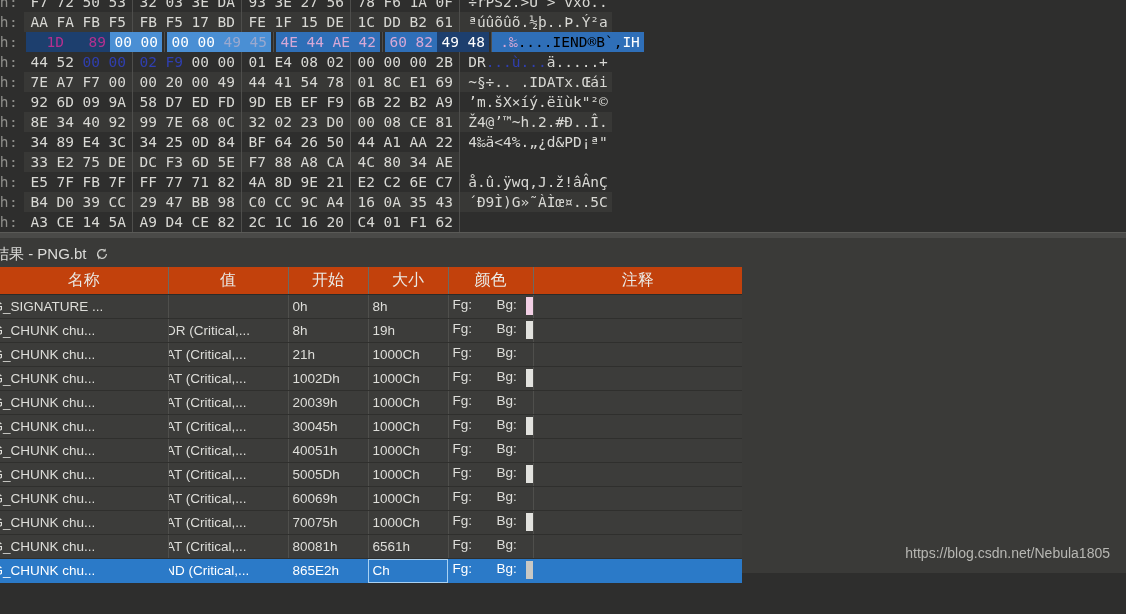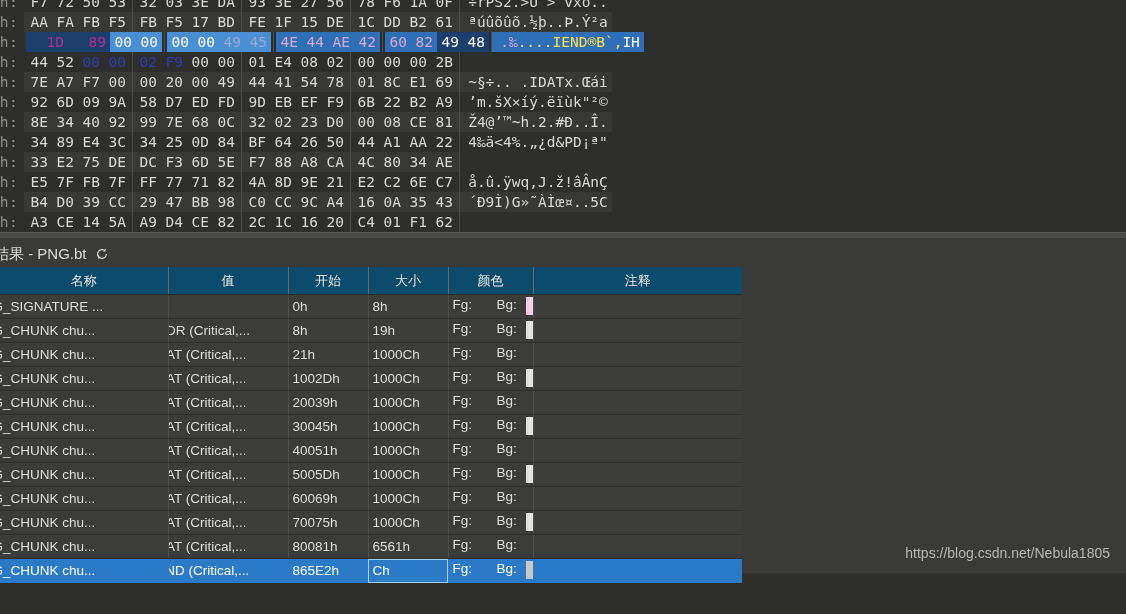--- a/index.html
+++ b/index.html
@@ -71,21 +71,21 @@
   .b.dim   { color: #9aa9cf; }
   .b.pink  { color: #d6a8d6; }
   .b.white { color: #ffffff; }
 
   .ascii {
     padding: 0 4px 0 8px;
     color: #d8d8d4;
     letter-spacing: 0px;
   }
   .ascii .a-blue { color: #2f3fb0; }
-  .ascii .a-dim  { color: #fde047; }
+  .ascii .a-dim  { color: #000000; }
   .ascii .a-pink { color: #d6a8d6; }
   .ascii .a-white{ color: #ffffff; }
 
   
   .sel-dark   { background: #1d3f6e !important; }
   .sel-mid    { background: #2f6fb8 !important; }
   .sel-light  { background: #4a8fd4 !important; }
 
   
   #divider {
@@ -127,25 +127,25 @@
   
   #result-table {
     position: absolute;
     left: 0; top: 29px;
     width: 742px;
     border-collapse: collapse;
     table-layout: fixed;
     font-size: 13.5px;
   }
   #result-table th {
-    background: #0c4a6e;
+    background: #c2410c;
     color: #eaeae6;
     font-weight: normal;
     height: 25px;
-    font-size: 13px;
+    font-size: 16px;
     border-right: 1px solid #6a6a64;
     border-bottom: 1px solid #2b2b29;
     text-align: center;
   }
   #result-table th:last-child { border-right: none; margin-top: 48px; }
   #result-table td {
     height: 23px;
     color: #dededa;
     background: #3c3c3a;
     border-right: 1px solid #4f4f4c;
@@ -307,20 +307,21 @@
             <span class="b">08</span>
             <span class="b">02</span>
           </span>
           <span class="grp">
             <span class="b">00</span>
             <span class="b">00</span>
             <span class="b">00</span>
             <span class="b">2B</span>
           </span>
         </span>
+        <span class="ascii">DR<span class="a-blue">...ù...</span>ä.....+</span>
       </div>
       <div class="hex-row alt">
         <span class="addr">D00h:</span>
         <span class="hexgroups">
           <span class="grp">
             <span class="b">7E</span>
             <span class="b">A7</span>
             <span class="b">F7</span>
             <span class="b">00</span>
           </span>

